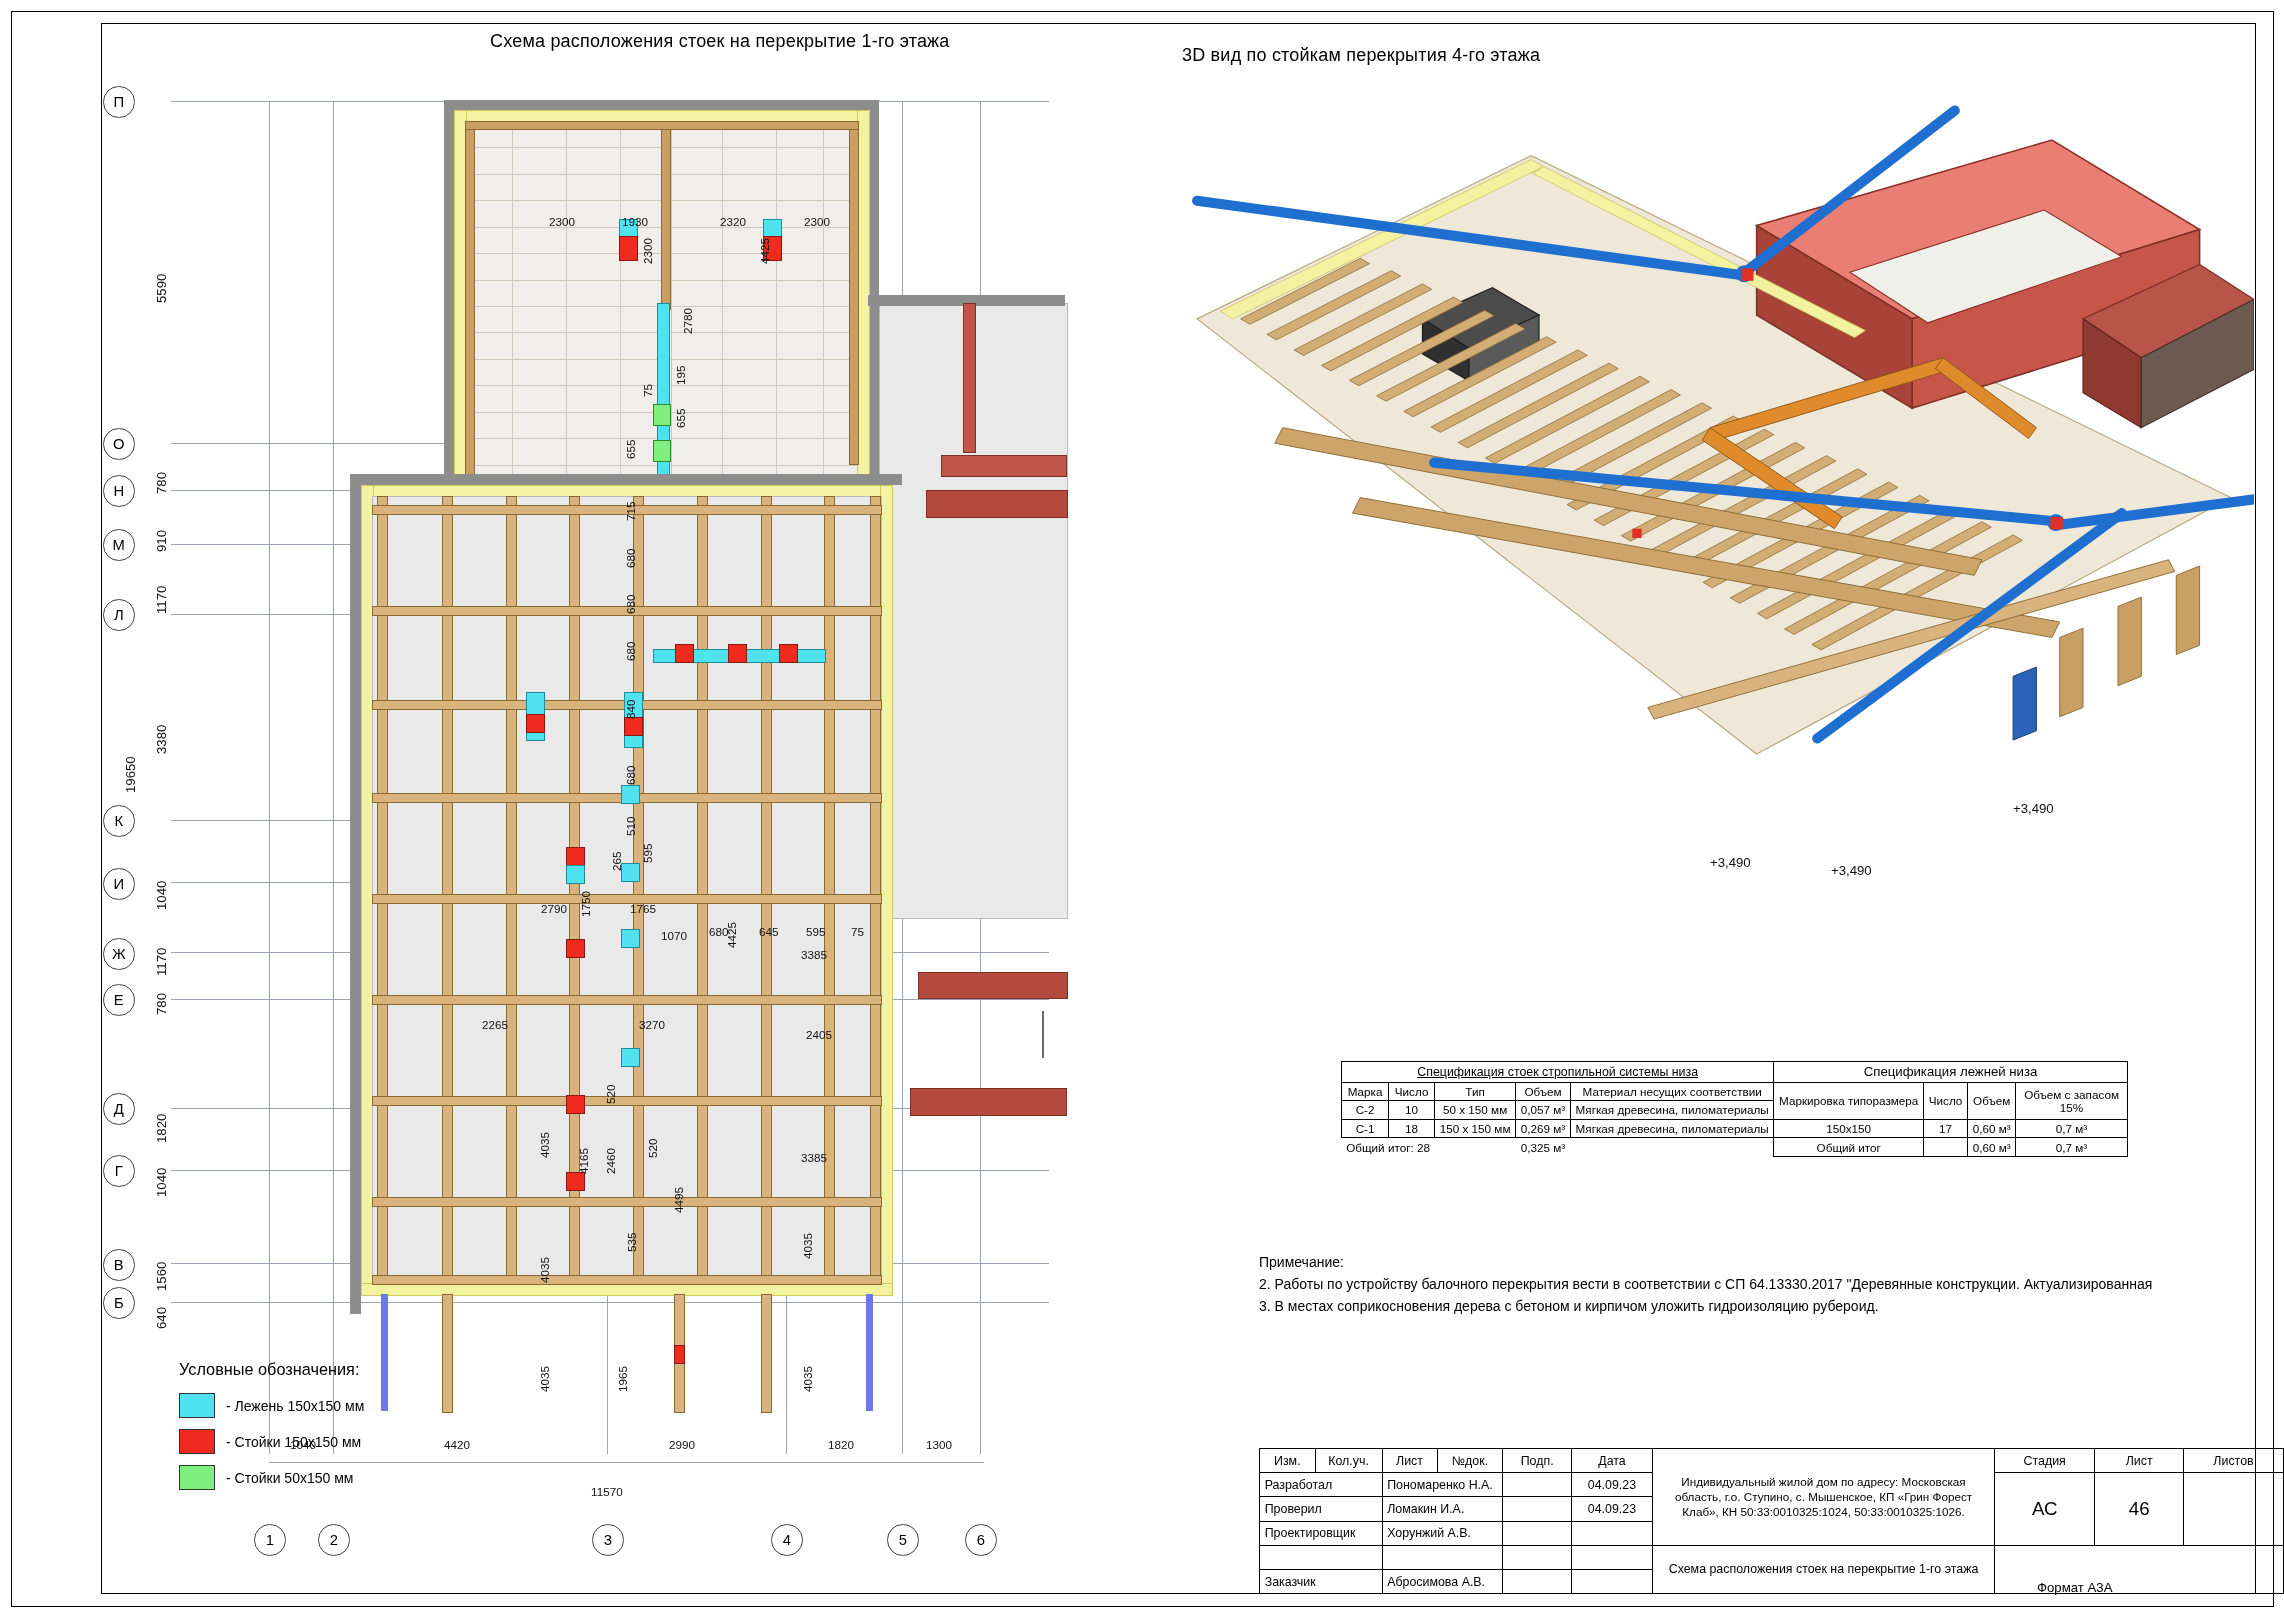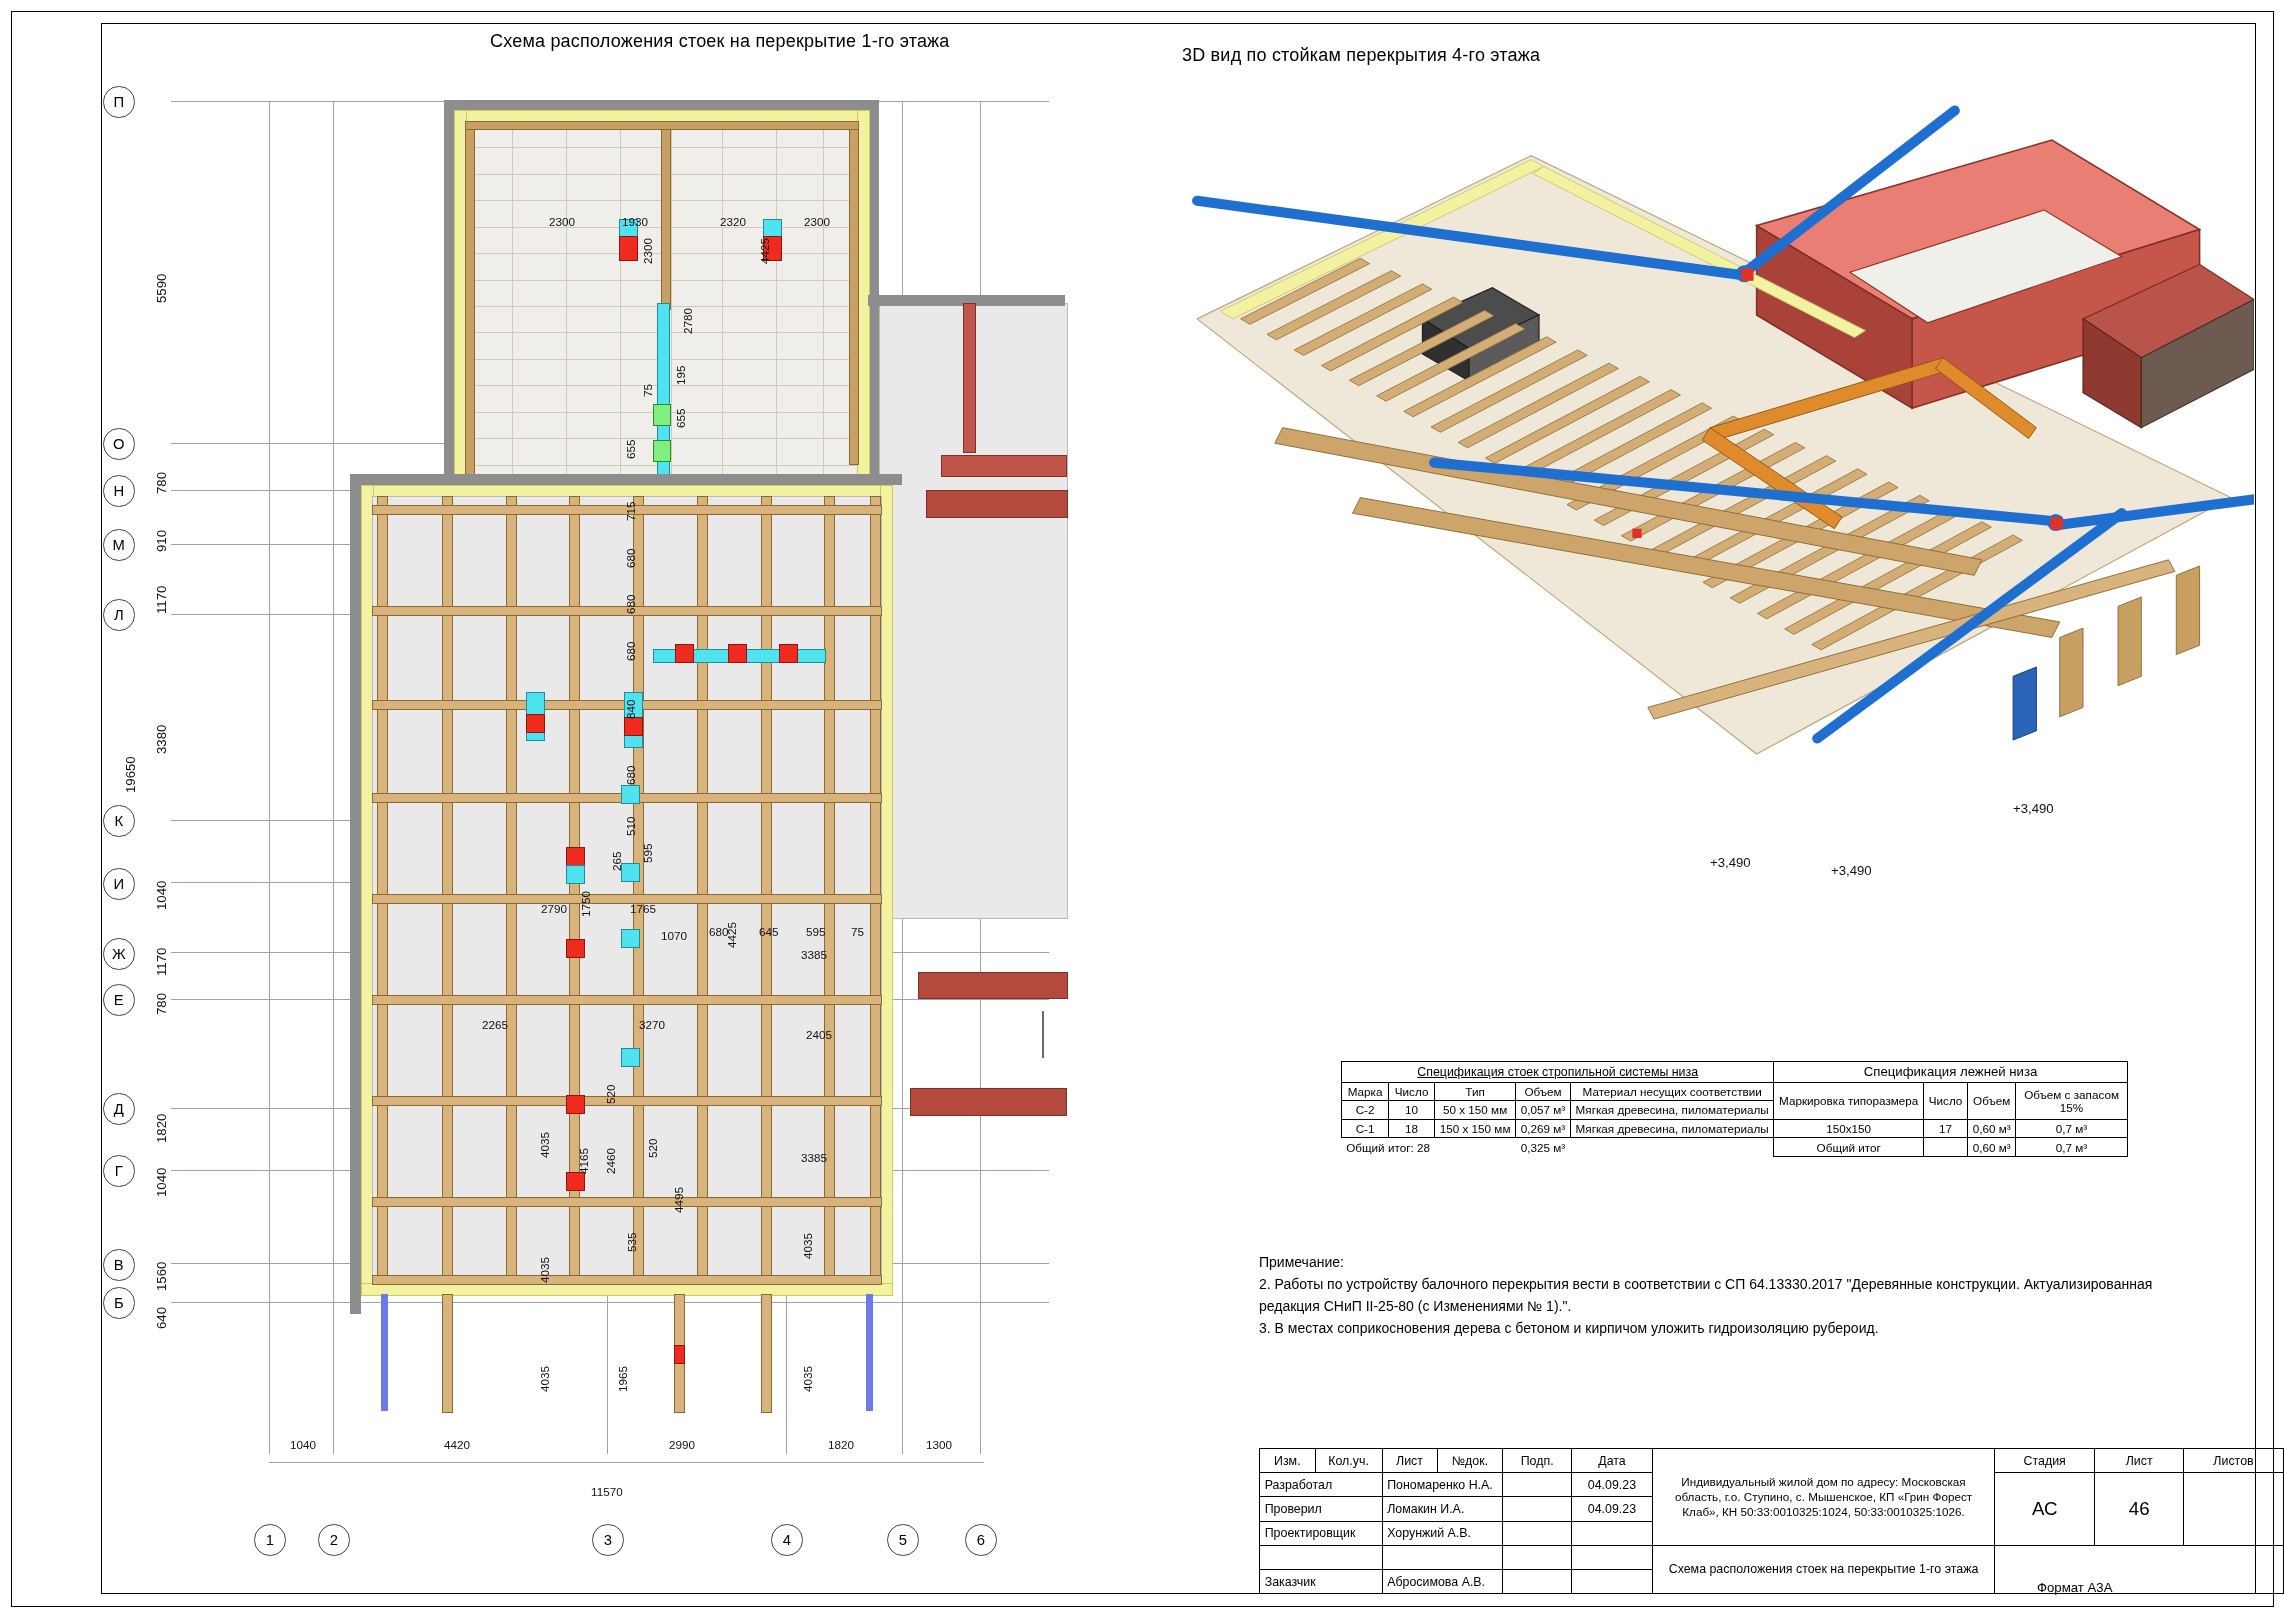--- a/index.html
+++ b/index.html
@@ -305,20 +305,35 @@
     <div class="num" style="left:474px;top:1415px;">11570</div>
 
     <div class="axis-b" style="left:137px;top:1454px;">1</div>
     <div class="axis-b" style="left:201px;top:1454px;">2</div>
     <div class="axis-b" style="left:475px;top:1454px;">3</div>
     <div class="axis-b" style="left:654px;top:1454px;">4</div>
     <div class="axis-b" style="left:770px;top:1454px;">5</div>
     <div class="axis-b" style="left:848px;top:1454px;">6</div>
   </div>
 
+  <div class="legend">
+    <h4>Условные обозначения:</h4>
+    <div class="leg-row">
+      <span class="leg-sw" style="background:#4fe3ef"></span>
+      <span>- Лежень 150x150 мм</span>
+    </div>
+    <div class="leg-row">
+      <span class="leg-sw" style="background:#ef2b20"></span>
+      <span>- Стойки 150x150 мм</span>
+    </div>
+    <div class="leg-row">
+      <span class="leg-sw" style="background:#7ff07f"></span>
+      <span>- Стойки 50x150 мм</span>
+    </div>
+  </div>
 
   <div class="view3d">
     <svg width="1088" height="980" viewBox="0 0 1400 1260">
       <defs>
         <linearGradient id="wd" x1="0" y1="0" x2="1" y2="1">
           <stop offset="0%" stop-color="#d9b37d"></stop>
             <stop offset="100%" stop-color="#b7μ"></stop>
         </linearGradient>
       </defs>
 
@@ -448,21 +463,20 @@
       <td></td>
       <td>0,60 м³</td>
       <td>0,7 м³</td>
     </tr>
   </tbody>
     </table>
 
   <div class="notes">
     <p class="nt">Примечание:</p>
     <p class="nt">2. Работы по устройству балочного перекрытия вести в соответствии с СП 64.13330.2017 "Деревянные конструкции. Актуализированная</p>
-    <p class="nt">редакция СНиП II-25-80 (с Изменениями № 1).".</p>
     <p class="nt">3. В местах соприкосновения дерева с бетоном и кирпичом уложить гидроизоляцию рубероид.</p>
   </div>
 
   <table class="tblock">
     <tbody>
         <tr>
       <td class="tb-c" style="width:47px">Изм.</td>
       <td class="tb-c" style="width:58px">Кол.уч.</td>
       <td class="tb-c" style="width:47px">Лист</td>
       <td class="tb-c" style="width:58px">№док.</td>

